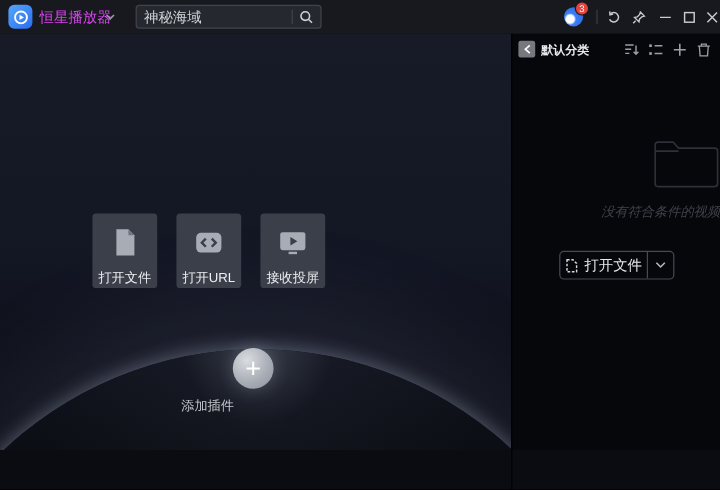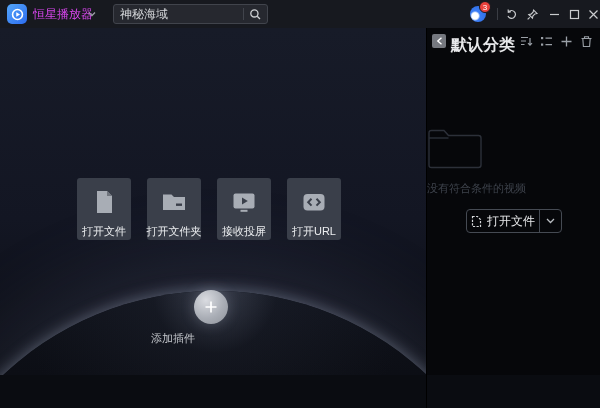--- a/index.html
+++ b/index.html
@@ -42,24 +42,24 @@
   .plus-btn { position:absolute; left:194px; top:262px; width:34px; height:34px; border-radius:50%;
               background:radial-gradient(circle at 35% 30%, #dadce1, #aaaeb6 55%, #8d9199);
               display:flex; align-items:center; justify-content:center; cursor:pointer;
               box-shadow:0 0 14px rgba(200,208,228,0.25); }
   .plus-label { position:absolute; left:151px; top:303px; width:120px; text-align:left; font-size:11px; color:#c4c7cc; }
   
   .sidebar { position:absolute; left:426px; top:28px; width:174px; height:347px; background:#06070a; border-left:1px solid #000; }
   .sb-header { position:absolute; left:0; top:6px; width:100%; height:16px; }
   .back-btn { position:absolute; left:5px; top:0; width:14px; height:14px; background:#75787f; border-radius:2px;
               display:flex; align-items:center; justify-content:center; cursor:pointer; }
-  .sb-title { position:absolute; left:24px; top:1px; font-size:16px; font-weight:bold; color:#e8e9eb; }
+  .sb-title { position:absolute; left:24px; top:1px; font-size:10px; font-weight:bold; color:#e8e9eb; }
   .sb-tools { position:absolute; right:7px; top:0; display:flex; gap:6px; }
   .sb-tool { width:14px; height:14px; display:flex; align-items:center; justify-content:center; cursor:pointer; }
-  .empty { position:absolute; left:0; top:100px; width:100%; text-align:left; }
+  .empty { position:absolute; left:0; top:88px; width:100%; text-align:right;font-style:italic; }
   .empty-text { margin-top:8px; font-size:11px; color:#3e434c; }
   .open-file-btn { position:absolute; left:39px; top:181px; width:96px; height:24px; border:1px solid #454a53;
                    border-radius:4px; display:flex; align-items:center; cursor:pointer; color:#e9eaec; }
   .ofb-main { flex:1; display:flex; align-items:center; justify-content:center; gap:5px; height:100%; }
   .ofb-sep { width:1px; height:100%; background:#454a53; }
   .ofb-caret { width:21px; height:100%; display:flex; align-items:center; justify-content:center; }
   
   .bottombar { position:absolute; left:0; top:375px; width:600px; height:33px; background:#0a0c11; }
   .bb-divider { position:absolute; left:426px; top:0; width:1px; height:33px; background:#000; }
 </style>
@@ -130,41 +130,34 @@
     <div class="tiles">
       <div class="tile">
         <svg width="24" height="26" viewBox="0 0 24 26">
           <path d="M5 2 H15 L20 7 V24 H5 Z" fill="#a8adb5"></path>
           <path d="M15 2 V7 H20 Z" fill="#71767e"></path>
         </svg>
         <div class="t-label">打开文件</div>
       </div>
       <div class="tile">
         <svg width="26" height="26" viewBox="0 0 26 26">
-          <path d="M2 5.5 H10.5 L13 8 H24 V21 H2 Z" fill="#a8adb5"></path>
-          <rect x="15" y="14.5" width="6" height="2.4" fill="#3a3f4a"></rect>
-        </svg>
-        <div class="t-label">打开文件夹</div>
+          <rect x="2.5" y="5" width="21" height="16.5" rx="4" fill="#a8adb5"></rect>
+          <path d="M10.5 9.8 L7.2 13.2 L10.5 16.6" fill="none" stroke="#3a3f4a" stroke-width="2"></path>
+          <path d="M15.5 9.8 L18.8 13.2 L15.5 16.6" fill="none" stroke="#3a3f4a" stroke-width="2"></path>
+        </svg>
+        <div class="t-label">打开URL</div>
       </div>
       <div class="tile">
         <svg width="26" height="26" viewBox="0 0 26 26">
           <rect x="2.5" y="4.5" width="21" height="15" rx="2" fill="#a8adb5"></rect>
           <path d="M11 8.5 L16.8 12 L11 15.5 Z" fill="#3a3f4a"></path>
           <rect x="9.5" y="20.8" width="7" height="2" fill="#a8adb5"></rect>
         </svg>
         <div class="t-label">接收投屏</div>
       </div>
-      <div class="tile">
-        <svg width="26" height="26" viewBox="0 0 26 26">
-          <rect x="2.5" y="5" width="21" height="16.5" rx="4" fill="#a8adb5"></rect>
-          <path d="M10.5 9.8 L7.2 13.2 L10.5 16.6" fill="none" stroke="#3a3f4a" stroke-width="2"></path>
-          <path d="M15.5 9.8 L18.8 13.2 L15.5 16.6" fill="none" stroke="#3a3f4a" stroke-width="2"></path>
-        </svg>
-        <div class="t-label">打开URL</div>
-      </div>
     </div>
 
     <div class="plus-btn">
       <svg width="14" height="14" viewBox="0 0 14 14">
         <path d="M7 1.5 V12.5 M1.5 7 H12.5" stroke="#ffffff" stroke-width="1.7"></path>
       </svg>
     </div>
     <div class="plus-label">添加插件</div>
   </main>
 

